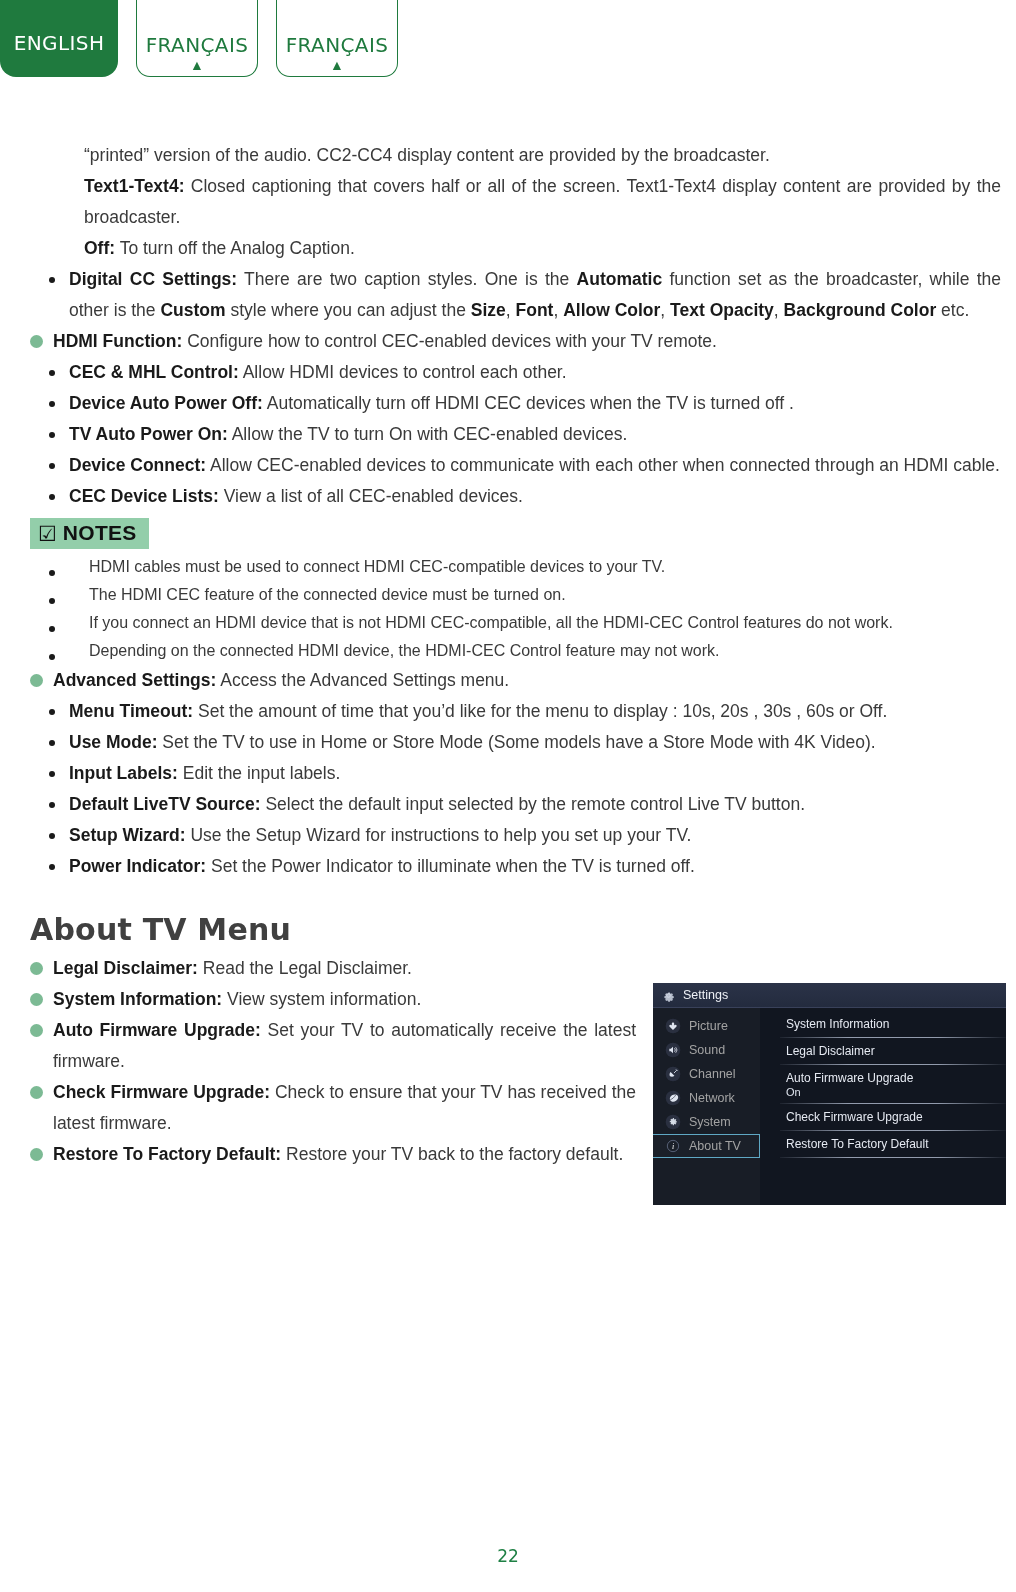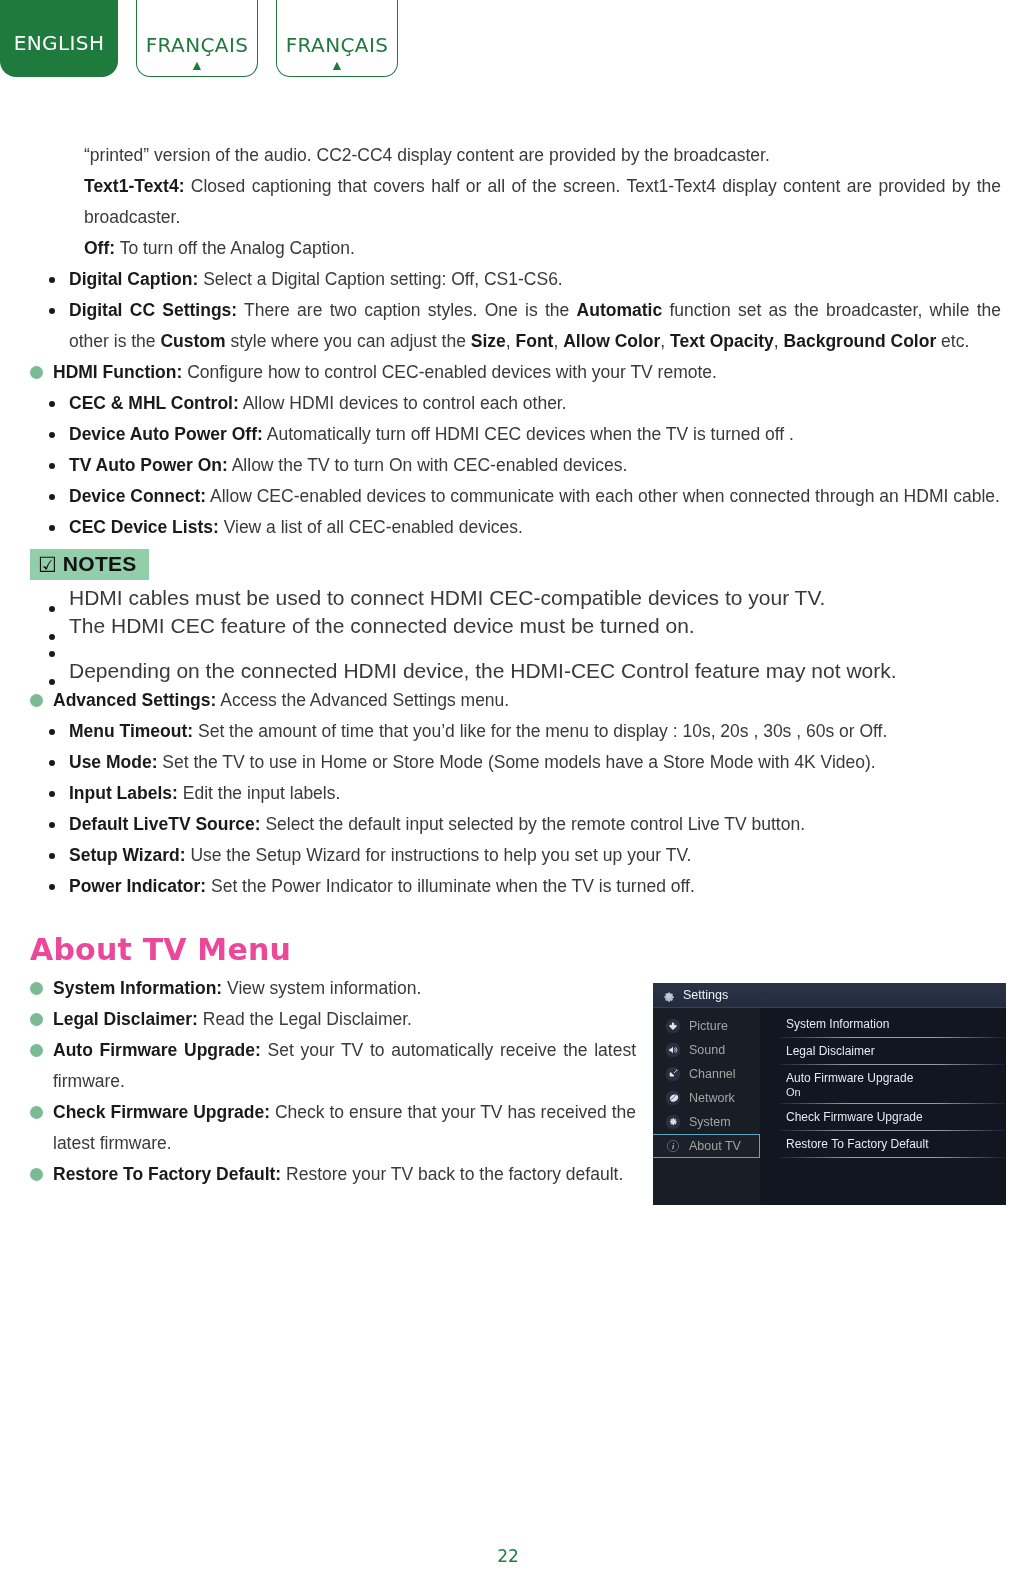--- a/index.html
+++ b/index.html
@@ -139,33 +139,34 @@
   }
   .notes-badge .ntext {
     font-size: 21px;
     font-weight: bold;
     letter-spacing: 0.3px;
     color: #111;
     font-family: "Liberation Sans", sans-serif;
   }
   .note-row {
     display: flex;
-    align-items: flex-end;
+    align-items: center;
     margin-left: 33px;
-    font-size: 21px;
+    font-size: 16px;
     line-height: 28px;
+    gap: 20px;
   }
   .note-row .txt { color: #3a3a3a; }
 
   
   h2.section-title {
     margin: 30px 0 6px 14px;
     font-size: 30px;
     font-weight: bold;
-    color: #ec4899;
+    color: #404040;
     font-family: "DejaVu Sans", sans-serif;
     letter-spacing: 0.2px;
   }
   .bottom-left {
     width: 620px;
   }
   .bottom-left .row .txt { text-align: justify; }
 
   
   .tv-panel {
@@ -278,24 +279,20 @@
   <div id="intro-paragraphs">
       <p class="para indent1">“printed” version of the audio. CC2-CC4 display content are provided by the broadcaster.</p>
       <p class="para indent1"><b>Text1-Text4:</b> Closed captioning that covers half or all of the screen. Text1-Text4 display content are provided by the broadcaster.</p>
       <p class="para indent1"><b>Off:</b> To turn off the Analog Caption.</p>
     </div>
 
   
   <div id="bullets-top">
       <div class="row lvl2">
         <span class="bullet-dot"></span>
-        <div class="txt"><b>Digital Caption:</b> Select a Digital Caption setting: Off, CS1-CS6.</div>
-      </div>
-      <div class="row lvl2">
-        <span class="bullet-dot"></span>
         <div class="txt"><b>Digital CC Settings:</b> There are two caption styles. One is the <b>Automatic</b> function set as the broadcaster, while the other is the <b>Custom</b> style where you can adjust the <b>Size</b>, <b>Font</b>, <b>Allow Color</b>, <b>Text Opacity</b>, <b>Background Color</b> etc.</div>
       </div>
       <div class="row lvl1">
         <span class="bullet-green"></span>
         <div class="txt"><b>HDMI Function:</b> Configure how to control CEC-enabled devices with your TV remote.</div>
       </div>
       <div class="row lvl2">
         <span class="bullet-dot"></span>
         <div class="txt"><b>CEC &amp; MHL Control:</b> Allow HDMI devices to control each other.</div>
       </div>
@@ -326,20 +323,21 @@
       <div class="note-row">
         <span class="bullet-dot" style="margin-top: 11px;"></span>
         <div class="txt">HDMI cables must be used to connect HDMI CEC-compatible devices to your TV.</div>
       </div>
       <div class="note-row">
         <span class="bullet-dot" style="margin-top: 11px;"></span>
         <div class="txt">The HDMI CEC feature of the connected device must be turned on.</div>
       </div>
       <div class="note-row">
         <span class="bullet-dot" style="margin-top: 11px;"></span>
+        <div class="txt">If you connect an HDMI device that is not HDMI CEC-compatible, all the HDMI-CEC Control features do not work.</div>
       </div>
       <div class="note-row">
         <span class="bullet-dot" style="margin-top: 11px;"></span>
         <div class="txt">Depending on the connected HDMI device, the HDMI-CEC Control feature may not work.</div>
       </div>
     </div>
 
   
   <div id="bullets-advanced">
       <div class="row lvl1">
@@ -372,25 +370,25 @@
       </div>
     </div>
 
   
   <h2 class="section-title">About TV Menu</h2>
 
   
   <div class="bottom-left" id="bullets-about">
       <div class="row lvl1">
         <span class="bullet-green"></span>
+        <div class="txt"><b>Legal Disclaimer:</b> Read the Legal Disclaimer.</div>
+      </div>
+      <div class="row lvl1">
+        <span class="bullet-green"></span>
         <div class="txt"><b>System Information:</b> View system information.</div>
-      </div>
-      <div class="row lvl1">
-        <span class="bullet-green"></span>
-        <div class="txt"><b>Legal Disclaimer:</b> Read the Legal Disclaimer.</div>
       </div>
       <div class="row lvl1">
         <span class="bullet-green"></span>
         <div class="txt"><b>Auto Firmware Upgrade:</b> Set your TV to automatically receive the latest firmware.</div>
       </div>
       <div class="row lvl1">
         <span class="bullet-green"></span>
         <div class="txt"><b>Check Firmware Upgrade:</b> Check to ensure that your TV has received the latest firmware.</div>
       </div>
       <div class="row lvl1">

